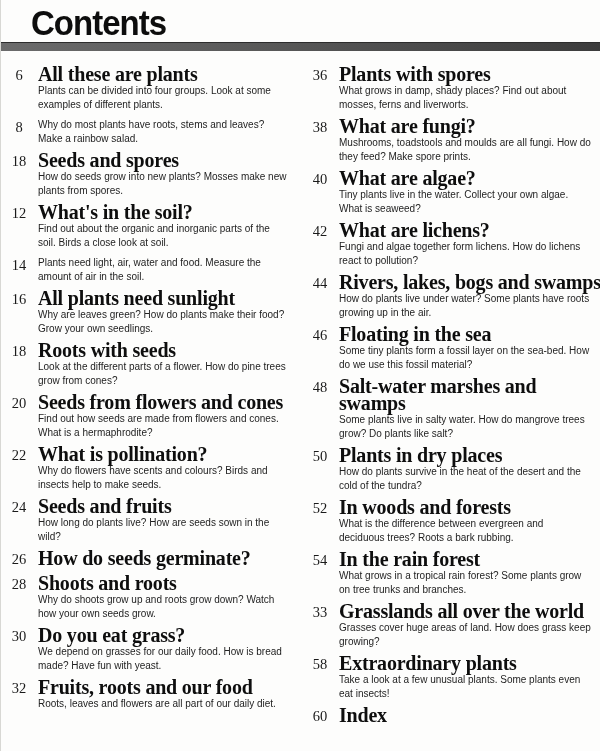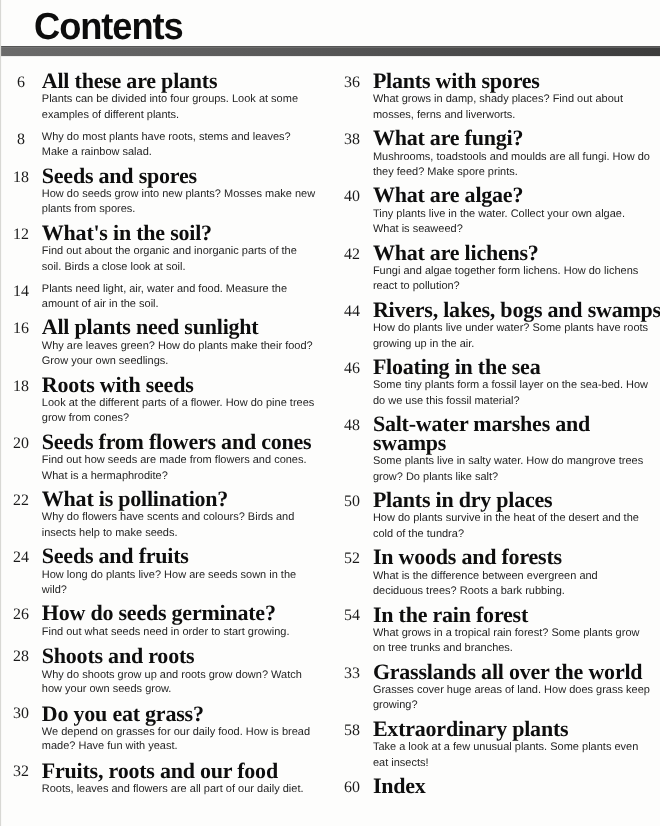--- a/index.html
+++ b/index.html
@@ -176,21 +176,20 @@
     <div class="entry-body">
       <div class="entry-title">Seeds and fruits</div>
       <div class="entry-desc">How long do plants live? How are seeds sown in the wild?</div>
     </div>
   </div>
 
   <div class="entry">
     <div class="num">26</div>
     <div class="entry-body">
       <div class="entry-title">How do seeds germinate?</div>
-      <div class="entry-desc">Find out what seeds need in order to start growing.</div>
     </div>
   </div>
 
   <div class="entry">
     <div class="num">28</div>
     <div class="entry-body">
       <div class="entry-title">Shoots and roots</div>
       <div class="entry-desc">Why do shoots grow up and roots grow down? Watch how your own seeds grow.</div>
     </div>
   </div>

